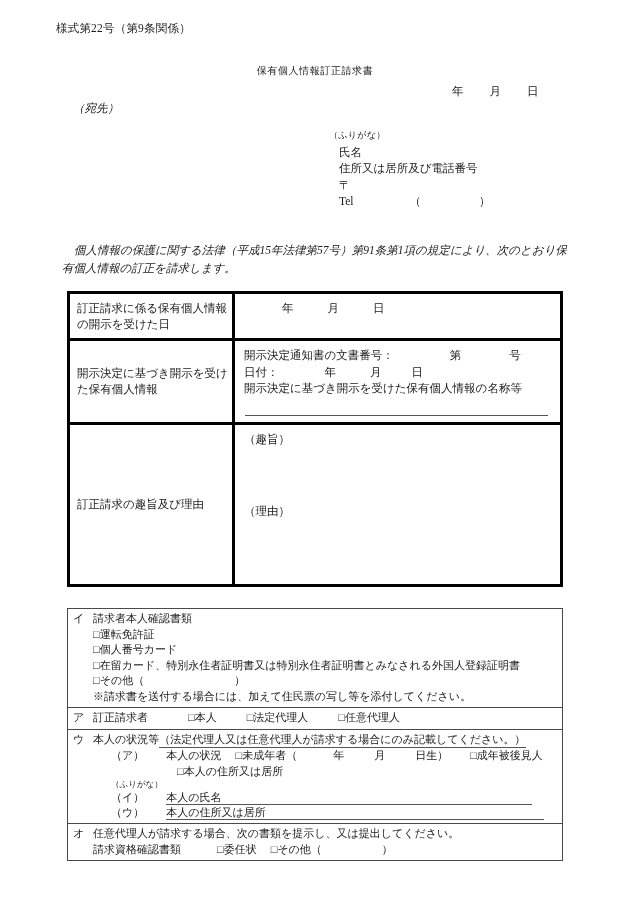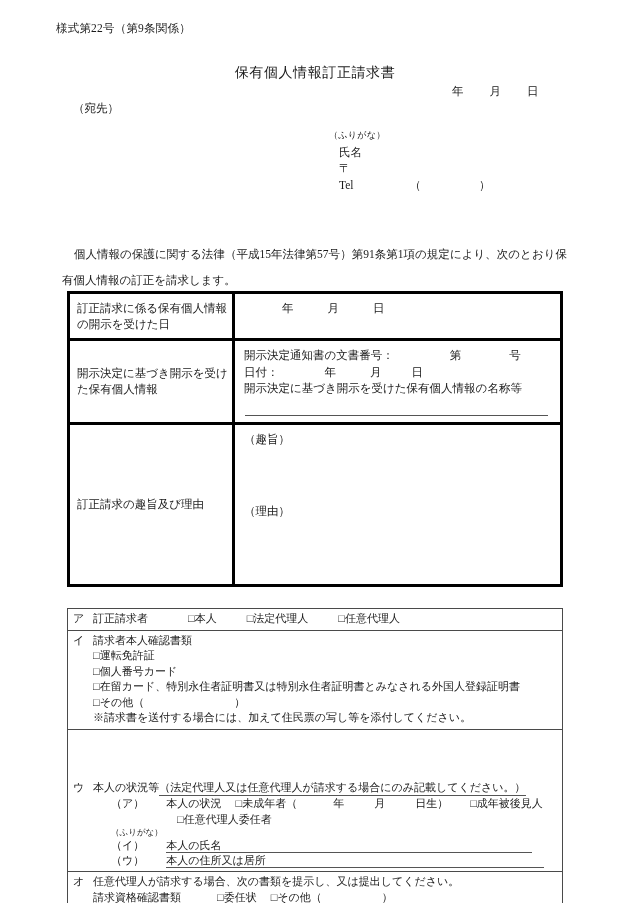--- a/index.html
+++ b/index.html
@@ -32,38 +32,39 @@
     font-size: 11.5px;
     letter-spacing: 0.2px;
     white-space: nowrap;
   }
   .doc-title {
     position: absolute;
     left: 0;
     top: 64px;
     width: 630px;
     text-align: center;
-    font-size: 14px;
+    font-size: 10px;
     letter-spacing: 0.6px;
   }
   .date-line {
     position: absolute;
     left: 452px;
     top: 84px;
     font-size: 11.5px;
     white-space: nowrap;
   }
   .date-line .gap { display:inline-block; width: 26px; }
 
   .addressee {
     position: absolute;
     left: 73px;
     top: 101px;
     font-size: 11.5px;
     white-space: nowrap;
+    font-style: italic;
   }
 
   
   .applicant {
     position: absolute;
     left: 327px;
     top: 127px;
     font-size: 11.5px;
     line-height: 16.5px;
   }
@@ -76,23 +77,24 @@
   .applicant .tel-gap { display:inline-block; width: 56px; }
   .applicant .paren-gap { display:inline-block; width: 58px; }
 
   
   .citation {
     position: absolute;
     left: 62px;
     top: 241px;
     width: 505px;
     font-size: 11.5px;
-    line-height: 26px;
+    line-height: 18px;
     text-indent: 12px;
     text-align: justify;
+    font-style: italic;
   }
 
   
   .main-table {
     position: absolute;
     left: 67px;
     top: 291px;
     width: 496px;
     border-collapse: collapse;
     table-layout: fixed;
@@ -162,21 +164,20 @@
   .sp-d { display:inline-block; width: 40px; }
   .sp-e { display:inline-block; width: 30px; }
   .sp-f { display:inline-block; width: 36px; }
   .sp-g { display:inline-block; width: 60px; }
   .sp-h { display:inline-block; width: 90px; }
 
   .ul-note {
     border-bottom: 1px solid #555;
     display: inline-block;
     padding-bottom: 0px;
-    margin-top: 48px;
   }
   .fill-line {
     display: inline-block;
     border-bottom: 1px solid #555;
     height: 13px;
     vertical-align: bottom;
   }
   .furigana-sm {
     font-size: 8.5px;
     line-height: 11px;
@@ -201,20 +202,21 @@
 
   <div class="date-line">
     <span>年</span><span class="gap"></span><span>月</span><span class="gap"></span><span>日</span>
   </div>
 
   <div class="addressee">（宛先）</div>
 
   <div class="applicant">
     <div class="furigana">（ふりがな）</div>
     <div class="ind">氏名</div>
+    <div class="ind">住所又は居所及び電話番号</div>
     <div class="ind">〒</div>
     <div class="ind">
       <span>Tel</span><span class="tel-gap"></span><span>（</span><span class="paren-gap"></span><span>）</span>
     </div>
   </div>
 
   <div class="citation">個人情報の保護に関する法律（平成15年法律第57号）第91条第1項の規定により、次のとおり保有個人情報の訂正を請求します。</div>
 
   <table class="main-table">
     <tbody>
@@ -250,49 +252,49 @@
     </tr>
   </tbody>
     </table>
 
   <table class="check-table">
 
     <tbody>
         <tr>
       <td>
         <div class="cl-row">
-          <span class="mark">ア</span><span>訂正請求者</span><span class="sp-d"></span><span>□本人</span><span class="sp-e"></span><span>□法定代理人</span><span class="sp-e"></span><span>□任意代理人</span>
-        </div>
-      </td>
-    </tr>
-
-    <tr>
-      <td>
-        <div class="cl-row">
           <span class="mark">イ</span><span>請求者本人確認書類</span>
         </div>
         <div class="cl-row indent1">□運転免許証</div>
         <div class="cl-row indent1">□個人番号カード</div>
         <div class="cl-row indent1">□在留カード、特別永住者証明書又は特別永住者証明書とみなされる外国人登録証明書</div>
         <div class="cl-row indent1">
           <span>□その他（</span><span class="sp-h"></span><span>）</span>
         </div>
         <div class="cl-row indent1">※請求書を送付する場合には、加えて住民票の写し等を添付してください。</div>
       </td>
     </tr>
 
     <tr>
       <td>
         <div class="cl-row">
+          <span class="mark">ア</span><span>訂正請求者</span><span class="sp-d"></span><span>□本人</span><span class="sp-e"></span><span>□法定代理人</span><span class="sp-e"></span><span>□任意代理人</span>
+        </div>
+      </td>
+    </tr>
+
+    <tr>
+      <td>
+        <div class="cl-row">
           <span class="mark">ウ</span><span>本人の状況等</span><span class="ul-note">（法定代理人又は任意代理人が請求する場合にのみ記載してください。）</span>
         </div>
         <div class="cl-row indent2">
           <span>（ア）</span><span class="sp-b"></span><span>本人の状況</span><span class="sp-c"></span><span>□未成年者（</span><span class="sp-f"></span><span>年</span><span class="sp-e"></span><span>月</span><span class="sp-e"></span><span>日生）</span><span class="sp-b"></span><span>□成年被後見人</span>
         </div>
-        <div class="cl-row indent4">□任意代理人委任者</div>
+        <div class="cl-row indent4">□本人の住所又は居所</div>
         <div class="furigana-sm">（ふりがな）</div>
         <div class="cl-row indent2 row-name">
           <span>（イ）</span><span class="sp-b"></span><span class="label-ul">本人の氏名</span><span class="fill-line" style="width:310px"></span>
         </div>
         <div class="cl-row indent2 row-name">
           <span>（ウ）</span><span class="sp-b"></span><span class="label-ul">本人の住所又は居所</span><span class="fill-line" style="width:278px"></span>
         </div>
       </td>
     </tr>
 

